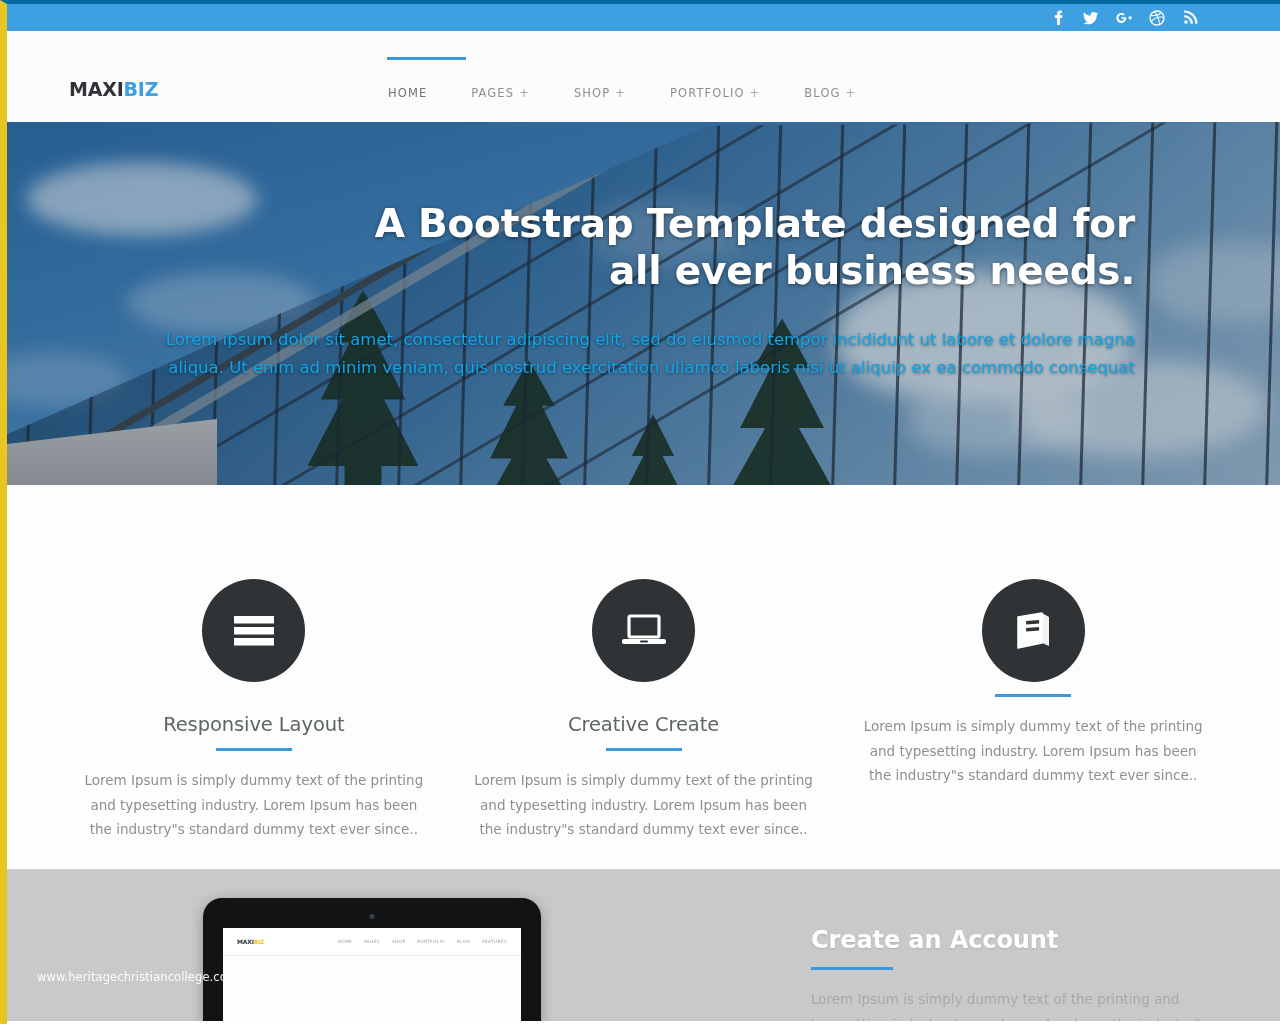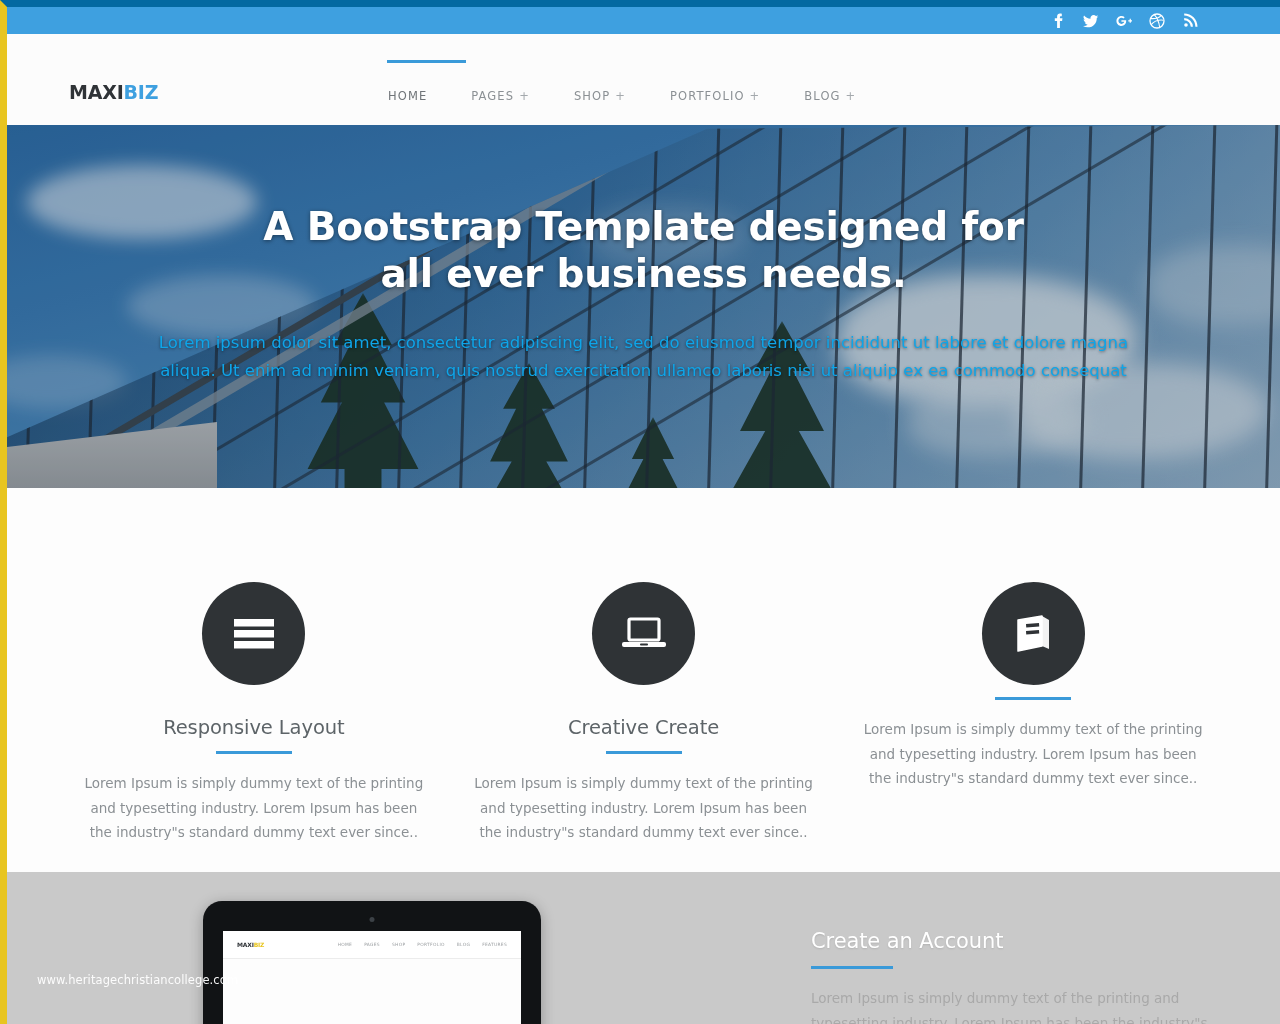--- a/index.html
+++ b/index.html
@@ -13,21 +13,21 @@
     background: #ffffff;
   }
 
   
   #page {
     position: relative;
     width: 1280px;
     height: 1024px;
     background: #ffffff;
     border-left: 7px solid #e8c520;
-    border-top: 7px solid #0369a1;
+    border-top: 4px solid #0369a1;
     overflow: hidden;
   }
   #page-inner {
     position: relative;
     width: 1273px;
     height: 1017px;
     overflow: hidden;
   }
 
   
@@ -203,21 +203,21 @@
     background: linear-gradient(180deg, #b9bcbd 0%, #9fa3a5 100%);
     clip-path: polygon(0% 38%, 100% 0%, 100% 100%, 0% 100%);
   }
   .hero-overlay {
     position: absolute; inset: 0;
     background: rgba(10,28,48,0.18);
   }
   .hero-content {
     position: absolute;
     left: 0; right: 0; top: 78px;
-    text-align: center;
+    text-align: right;
     z-index: 5;
     padding: 0 145px;
   }
   .hero-title {
     font-size: 39px;
     line-height: 47px;
     color: #ffffff;
     font-weight: bold;
     text-shadow: 0 1px 4px rgba(0,0,0,.45);
     letter-spacing: -0.2px;
@@ -339,23 +339,23 @@
   .mini-body { background: #fdfdfd; height: 100%; }
 
   .cta-right {
     position: absolute;
     left: 804px;
     top: 57px;
     width: 400px;
     z-index: 6;
   }
   .cta-title {
-    font-size: 21px;
+    font-size: 24px;
     color: #ffffff;
-    font-weight: normal;
+    font-weight: bold;
     letter-spacing: -0.1px;
     text-shadow: 0 1px 2px rgba(0,0,0,.12);
   }
   .cta-rule {
     width: 82px; height: 3px;
     background: #3a9ad9;
     margin-top: 13px;
   }
   .cta-text {
     margin-top: 17px;

